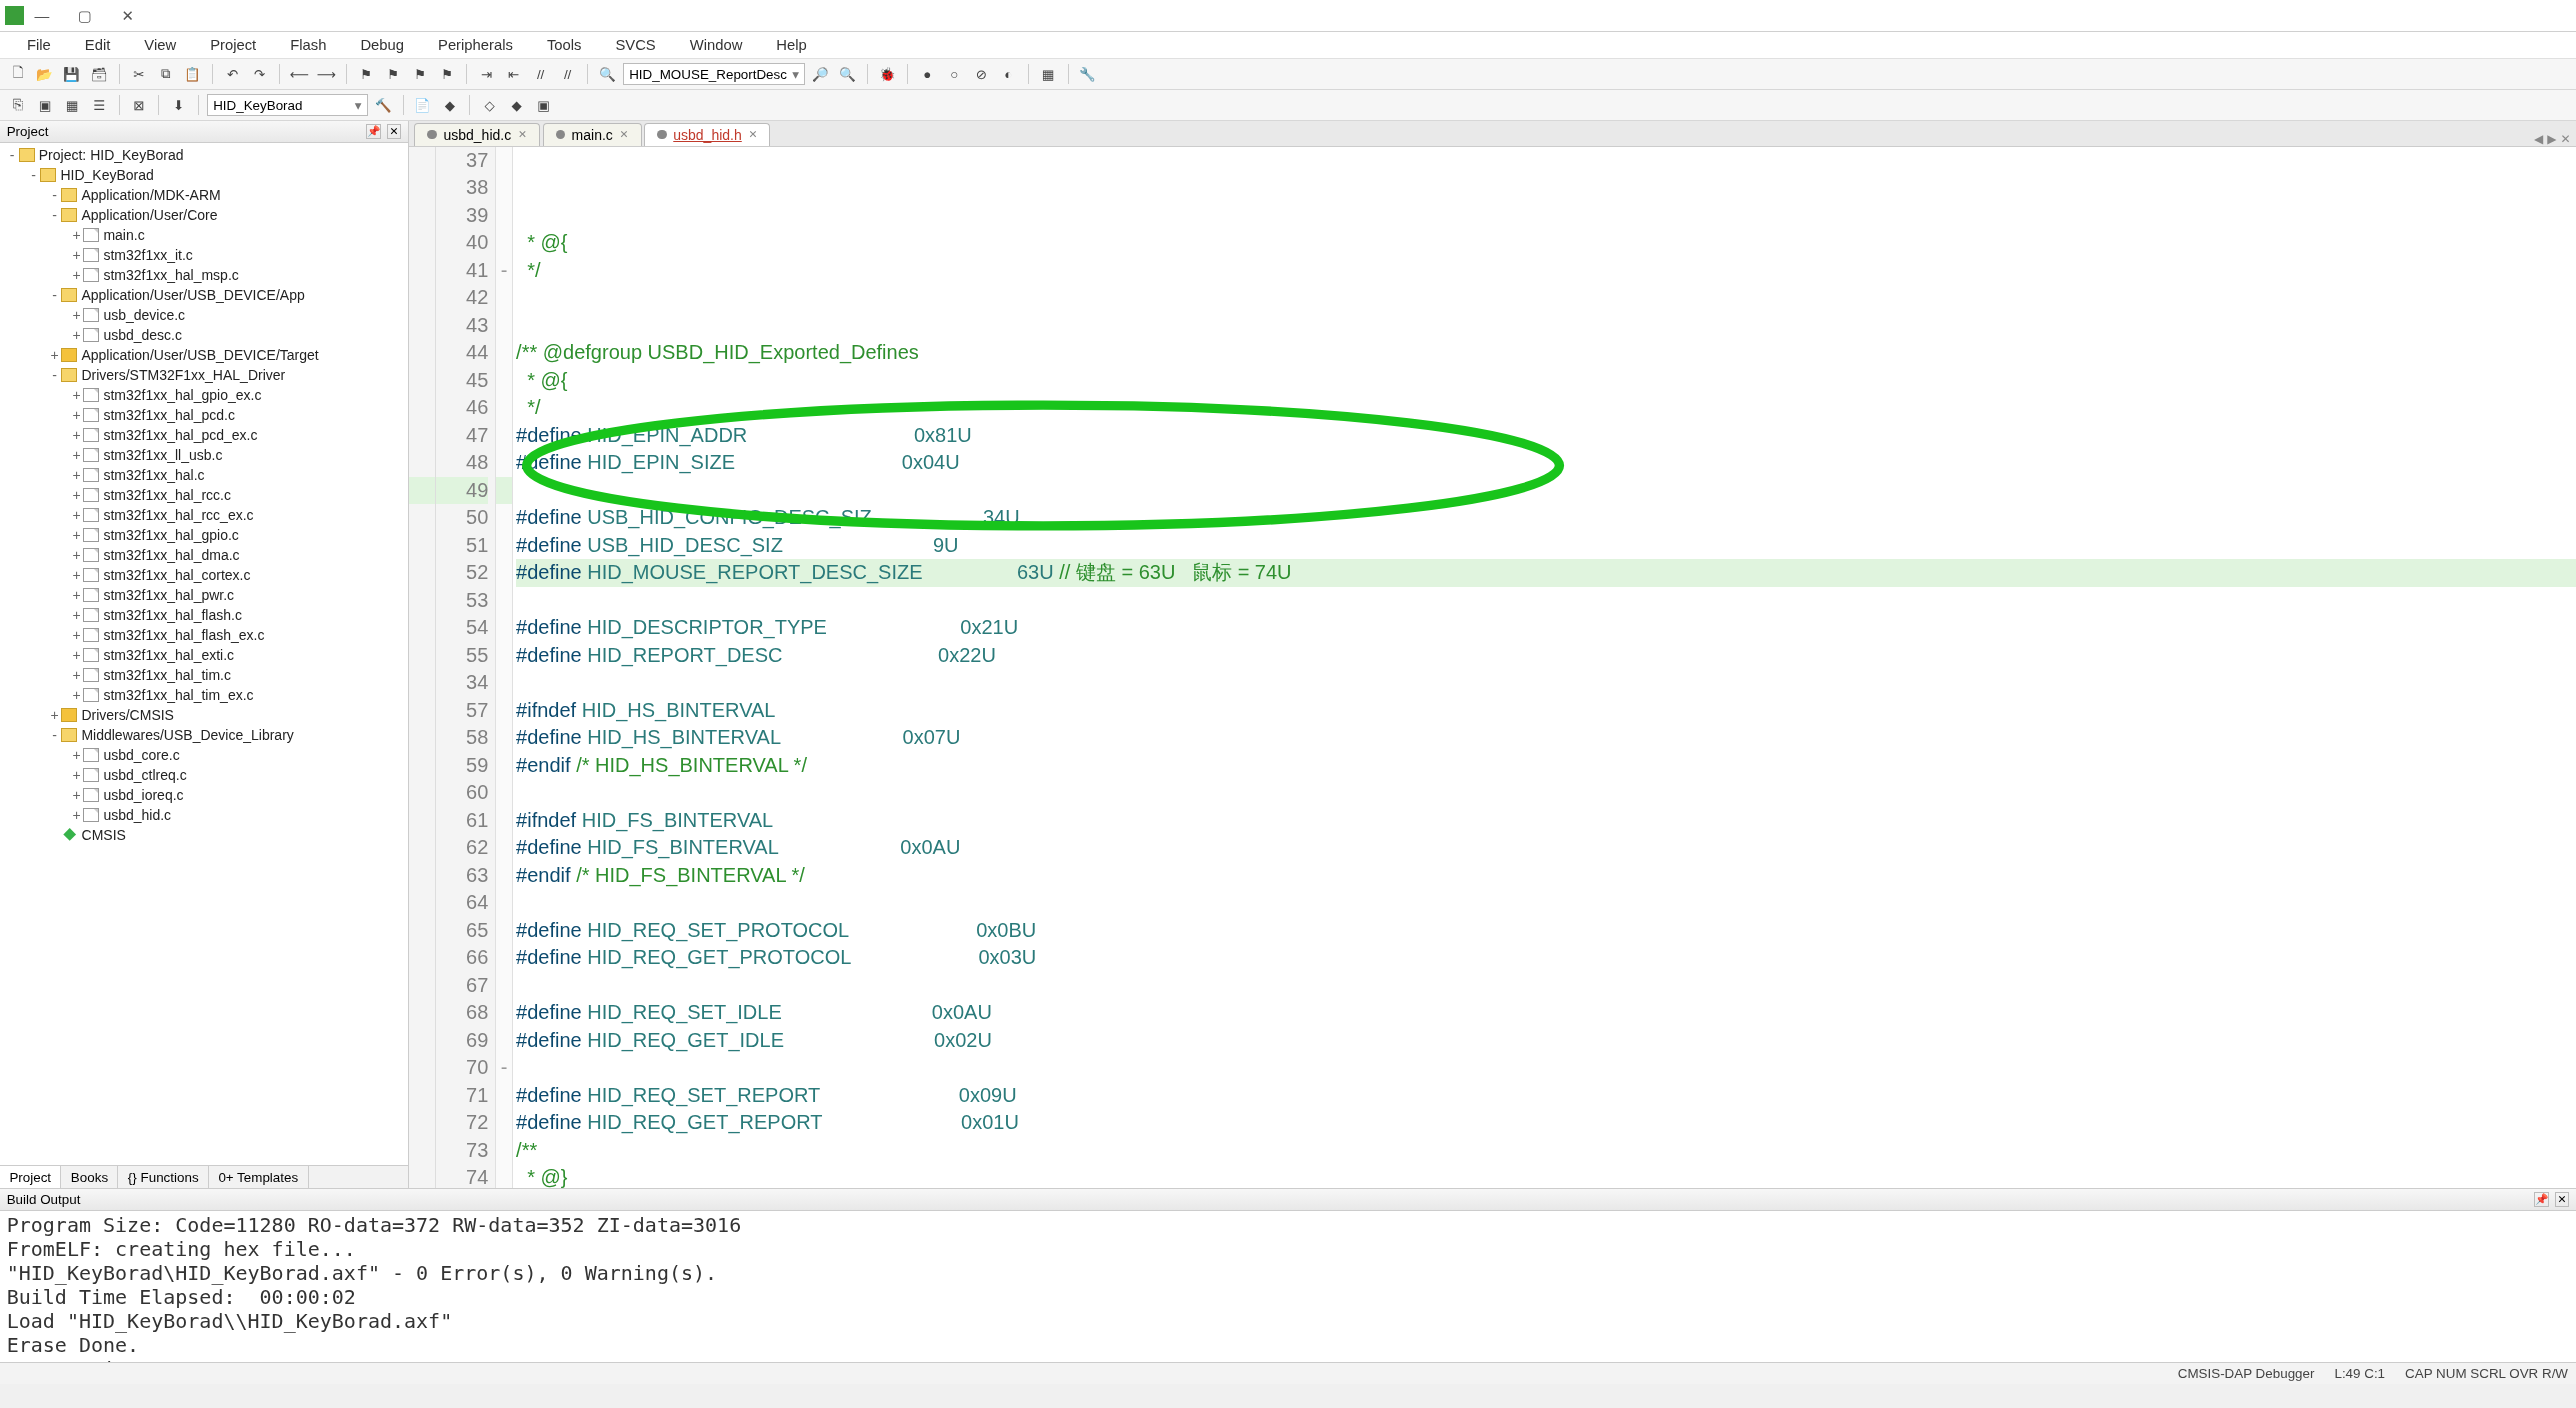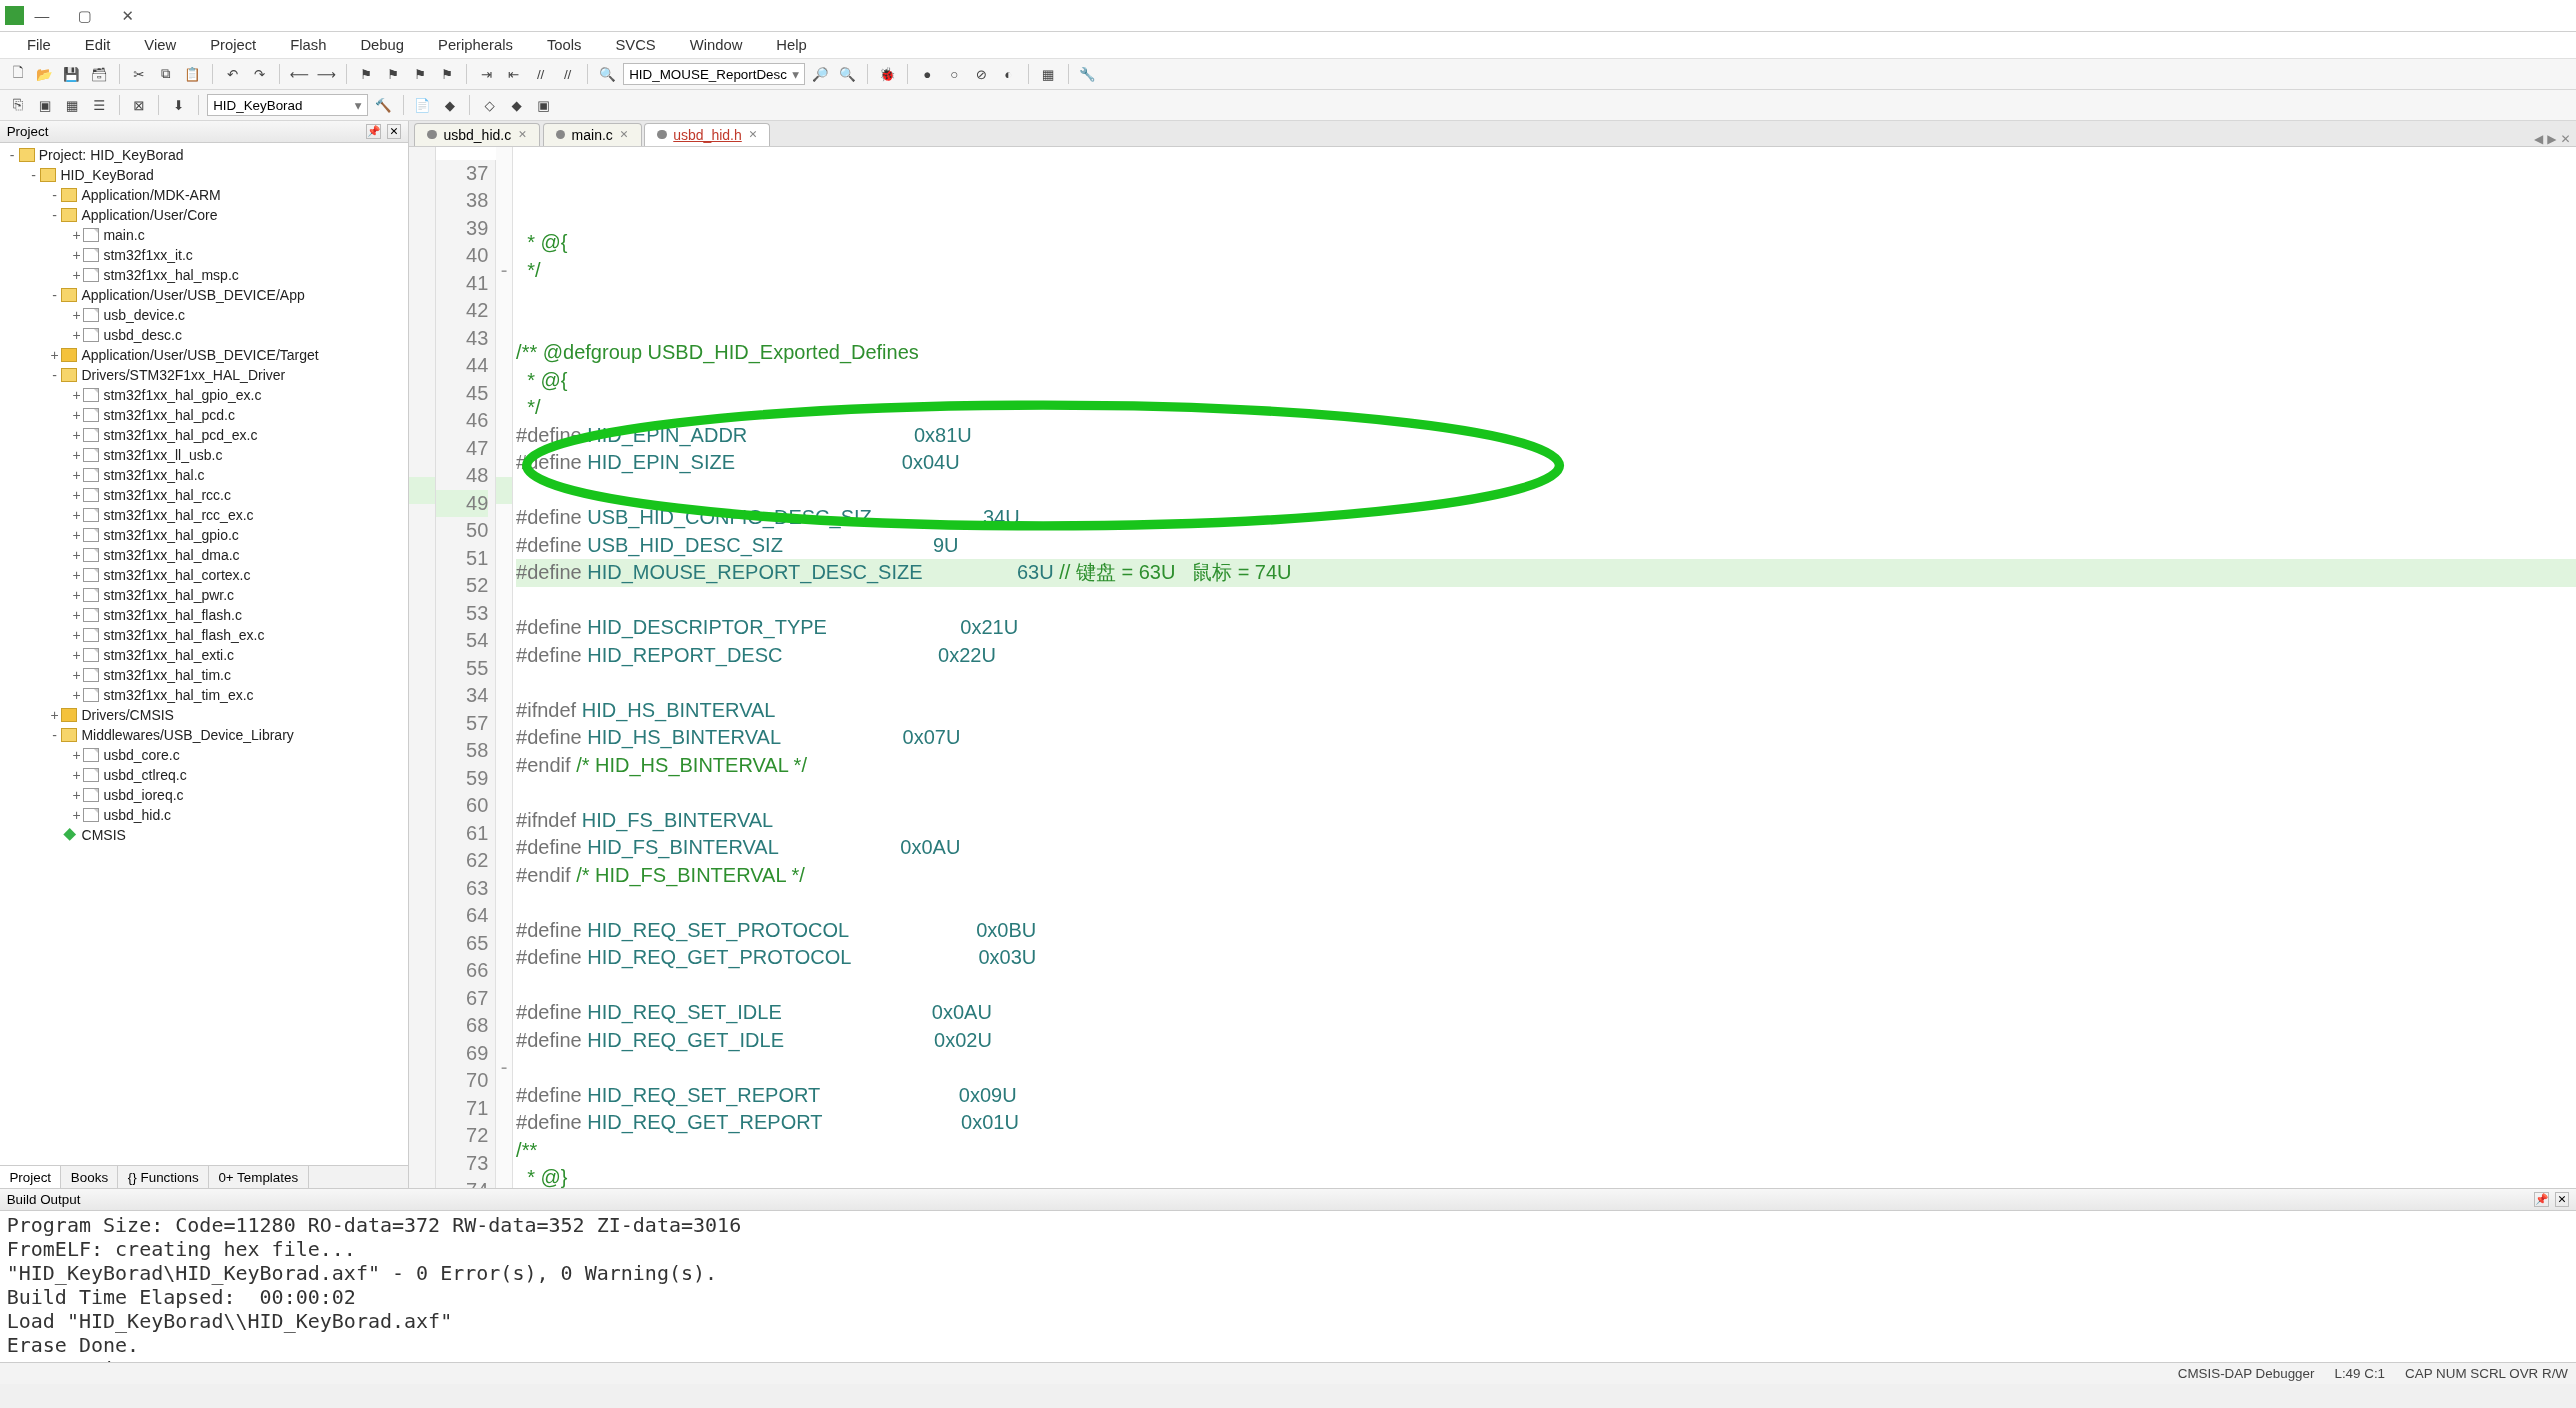--- a/index.html
+++ b/index.html
@@ -36,27 +36,27 @@
 .editor { flex:1; display:flex; flex-direction:column; background:#fff; min-width:0; }
 .edtabs { height:25.5px; background:#e9e9e9; border-bottom:0.7px solid #ccc; display:flex; align-items:flex-end; padding-left:5.4px; }
 .edtab { height:23px; padding:0 12px; margin-right:2.7px; border:0.7px solid #bbb; border-bottom:none; background:#f4f4ec; font-size:14px; display:flex; align-items:center; gap:6.7px; cursor:pointer; border-radius:4px 4px 0 0; }
 .edtab .dot { width:9.4px; height:9.4px; border-radius:50%; background:#888; }
 .edtab.act { background:#fff; }
 .edtab.act .lbl { color:#c0392b; text-decoration:underline; }
 .edtab .x { font-size:10.7px; color:#888; }
 .edtabs .navbtns { position:absolute; right:5.4px; display:flex; gap:4px; }
 .code { flex:1; display:flex; overflow:hidden; position:relative; font-family:"Microsoft YaHei",Consolas,monospace; font-size:20px; line-height:27.5px; }
 .margin { width:27px; background:#f4f4f4; border-right:0.7px solid #ddd; }
-.gutter { width:60px; background:#f4f4f4; border-right:0.7px solid #e0e0e0; text-align:right; padding-right:6.7px; color:#808080;margin-top:13px; }
+.gutter { width:60px; background:#f4f4f4; border-right:0.7px solid #e0e0e0; text-align:right; padding-right:6.7px; color:#808080; }
 .fold { width:17.4px; background:#fafafa; border-right:0.7px solid #e0e0e0; }
 .src { flex:1; padding-left:2.7px; white-space:pre; overflow:hidden; color:#222; }
 .ln { height:27.5px; }
 .hl { background:#e0f4de; }
 .c-comment { color:#2e8f2e; }
-.c-pre { color:#737373; }
+.c-pre { color:#0c4a6e; }
 .c-ident { color:#2a7a7a; }
 .c-num { color:#2a7a7a; }
 .annot { position:absolute; pointer-events:none; }
 .buildout { height:174px; border-top:0.7px solid #ccc; background:#fff; display:flex; flex-direction:column; }
 .buildout .body { flex:1; font-family:Consolas,monospace; font-size:20px; color:#333; padding:2.7px 6.7px; white-space:pre; overflow:auto; }
 .status { height:21.5px; background:#f3f3f3; border-top:0.7px solid #ccc; display:flex; align-items:center; font-size:13.4px; color:#444; padding:0 8px; justify-content:space-between; }
 .status .r { display:flex; gap:20px; }
 </style>
 </head>
 <body>

